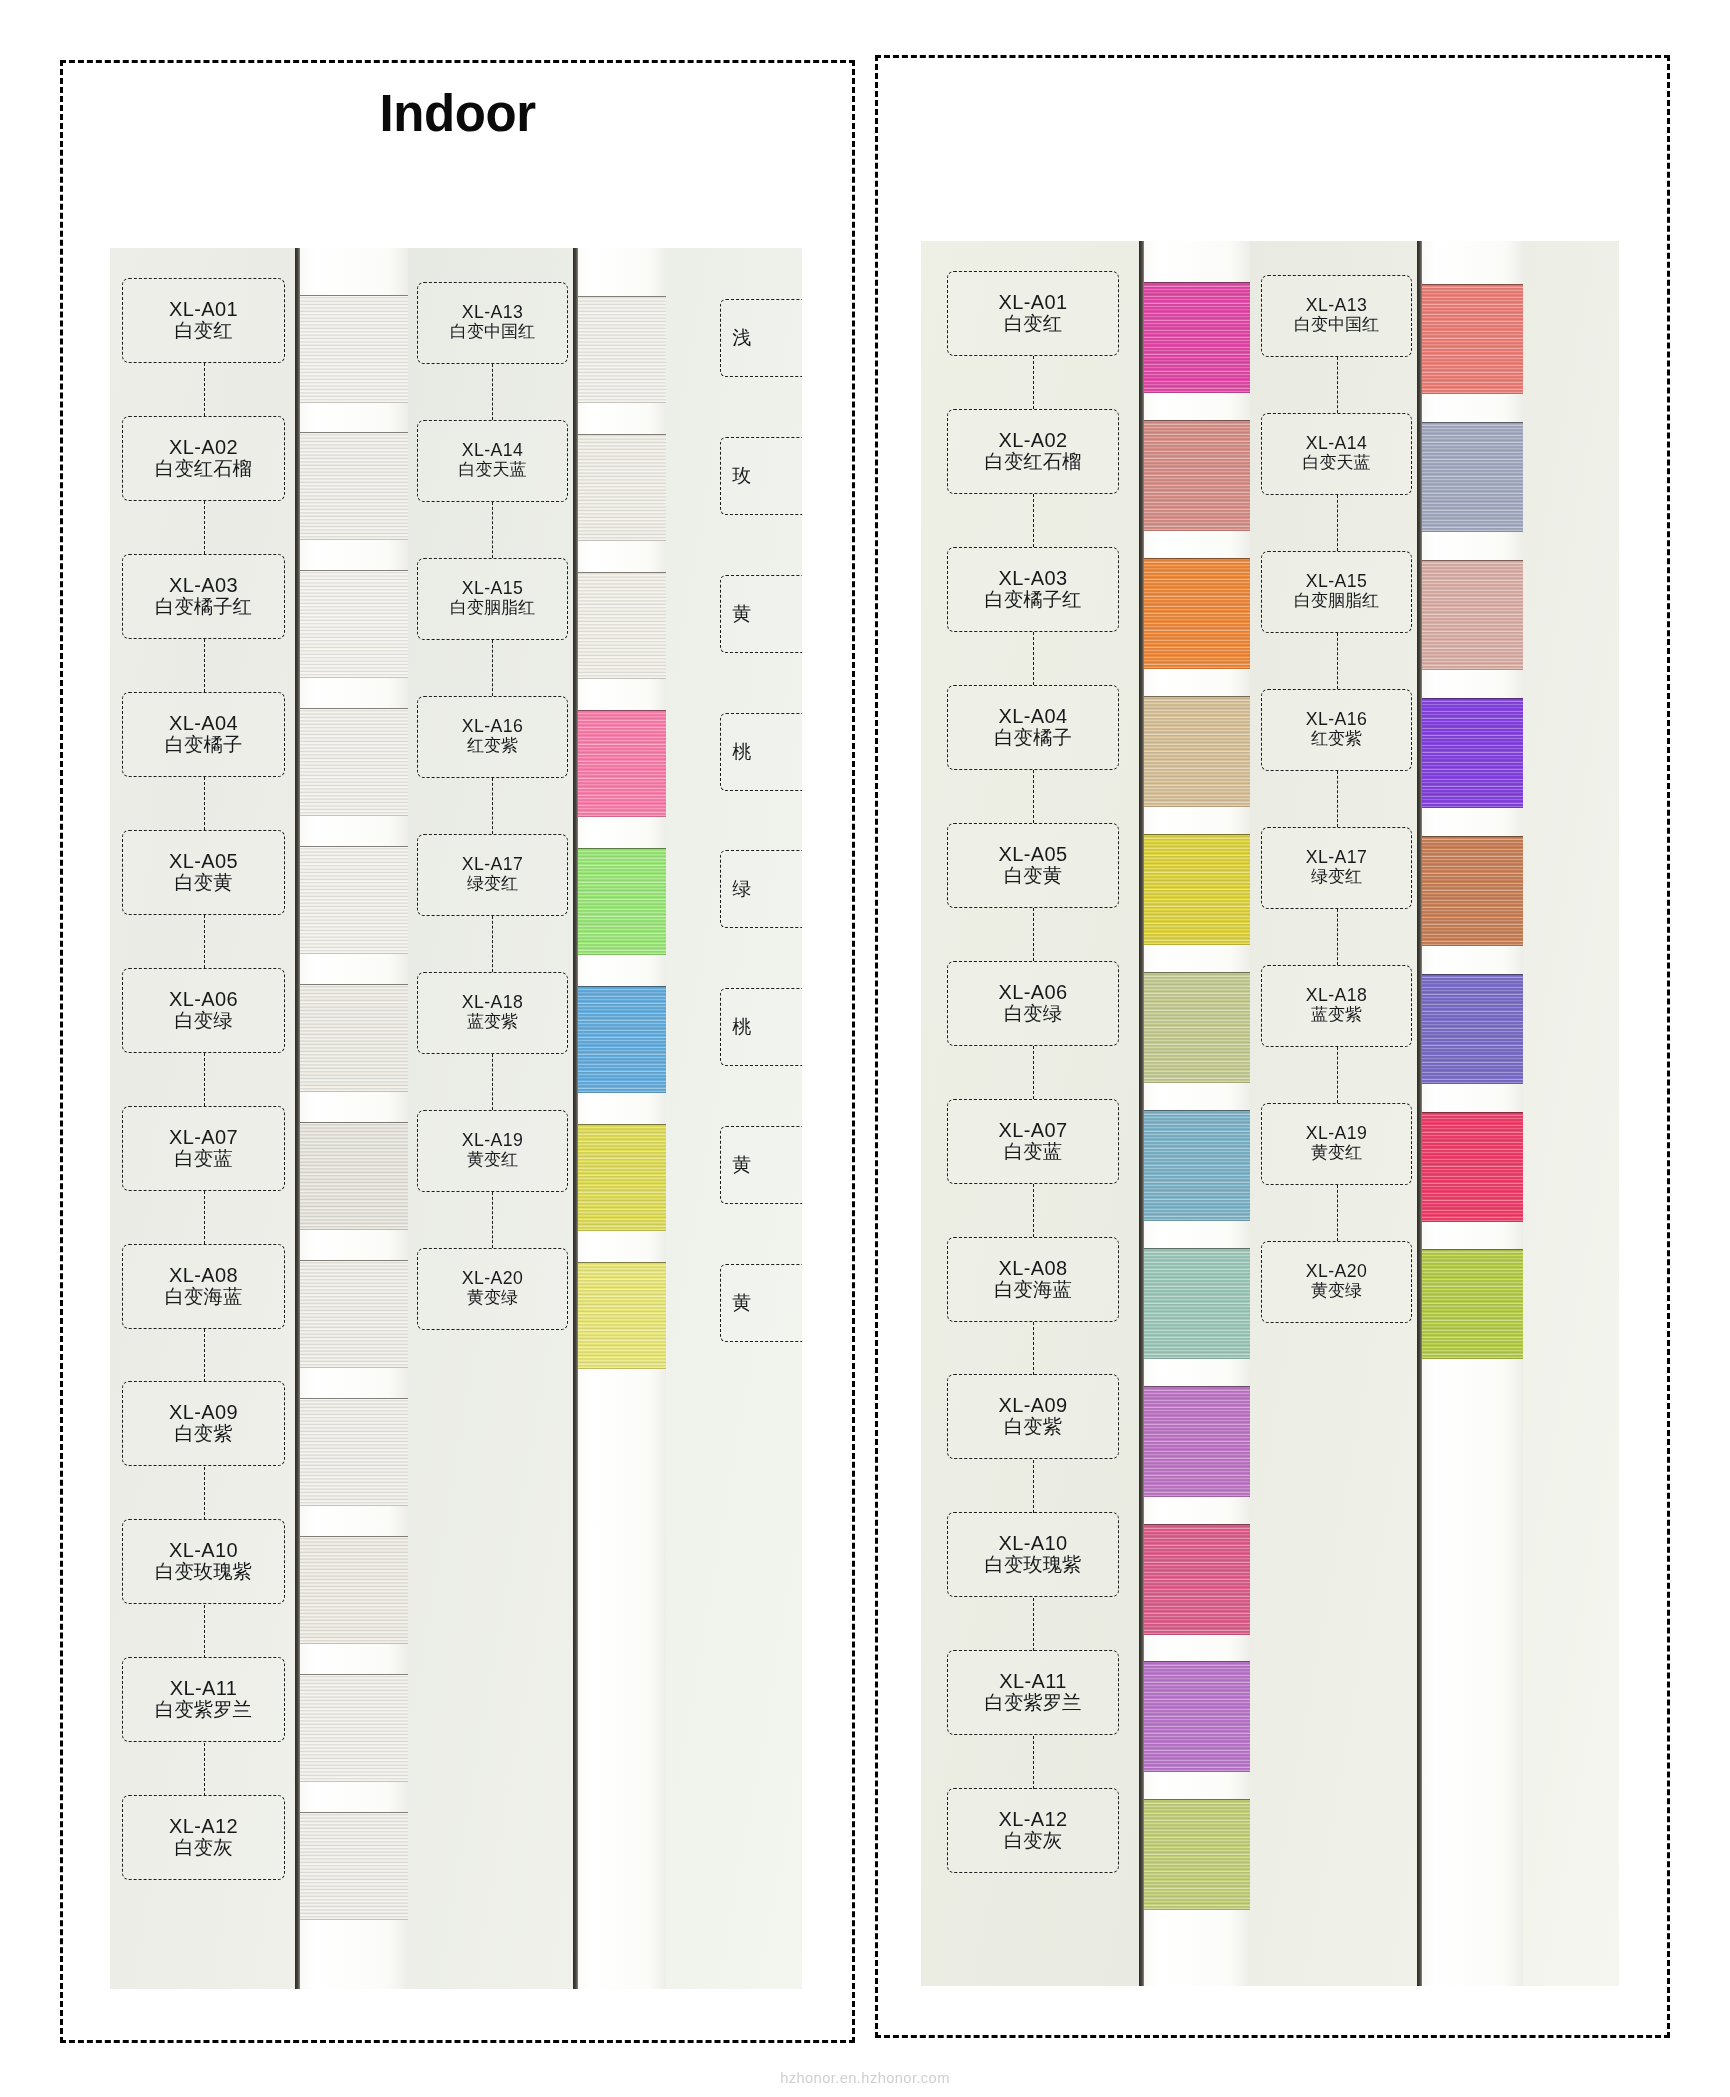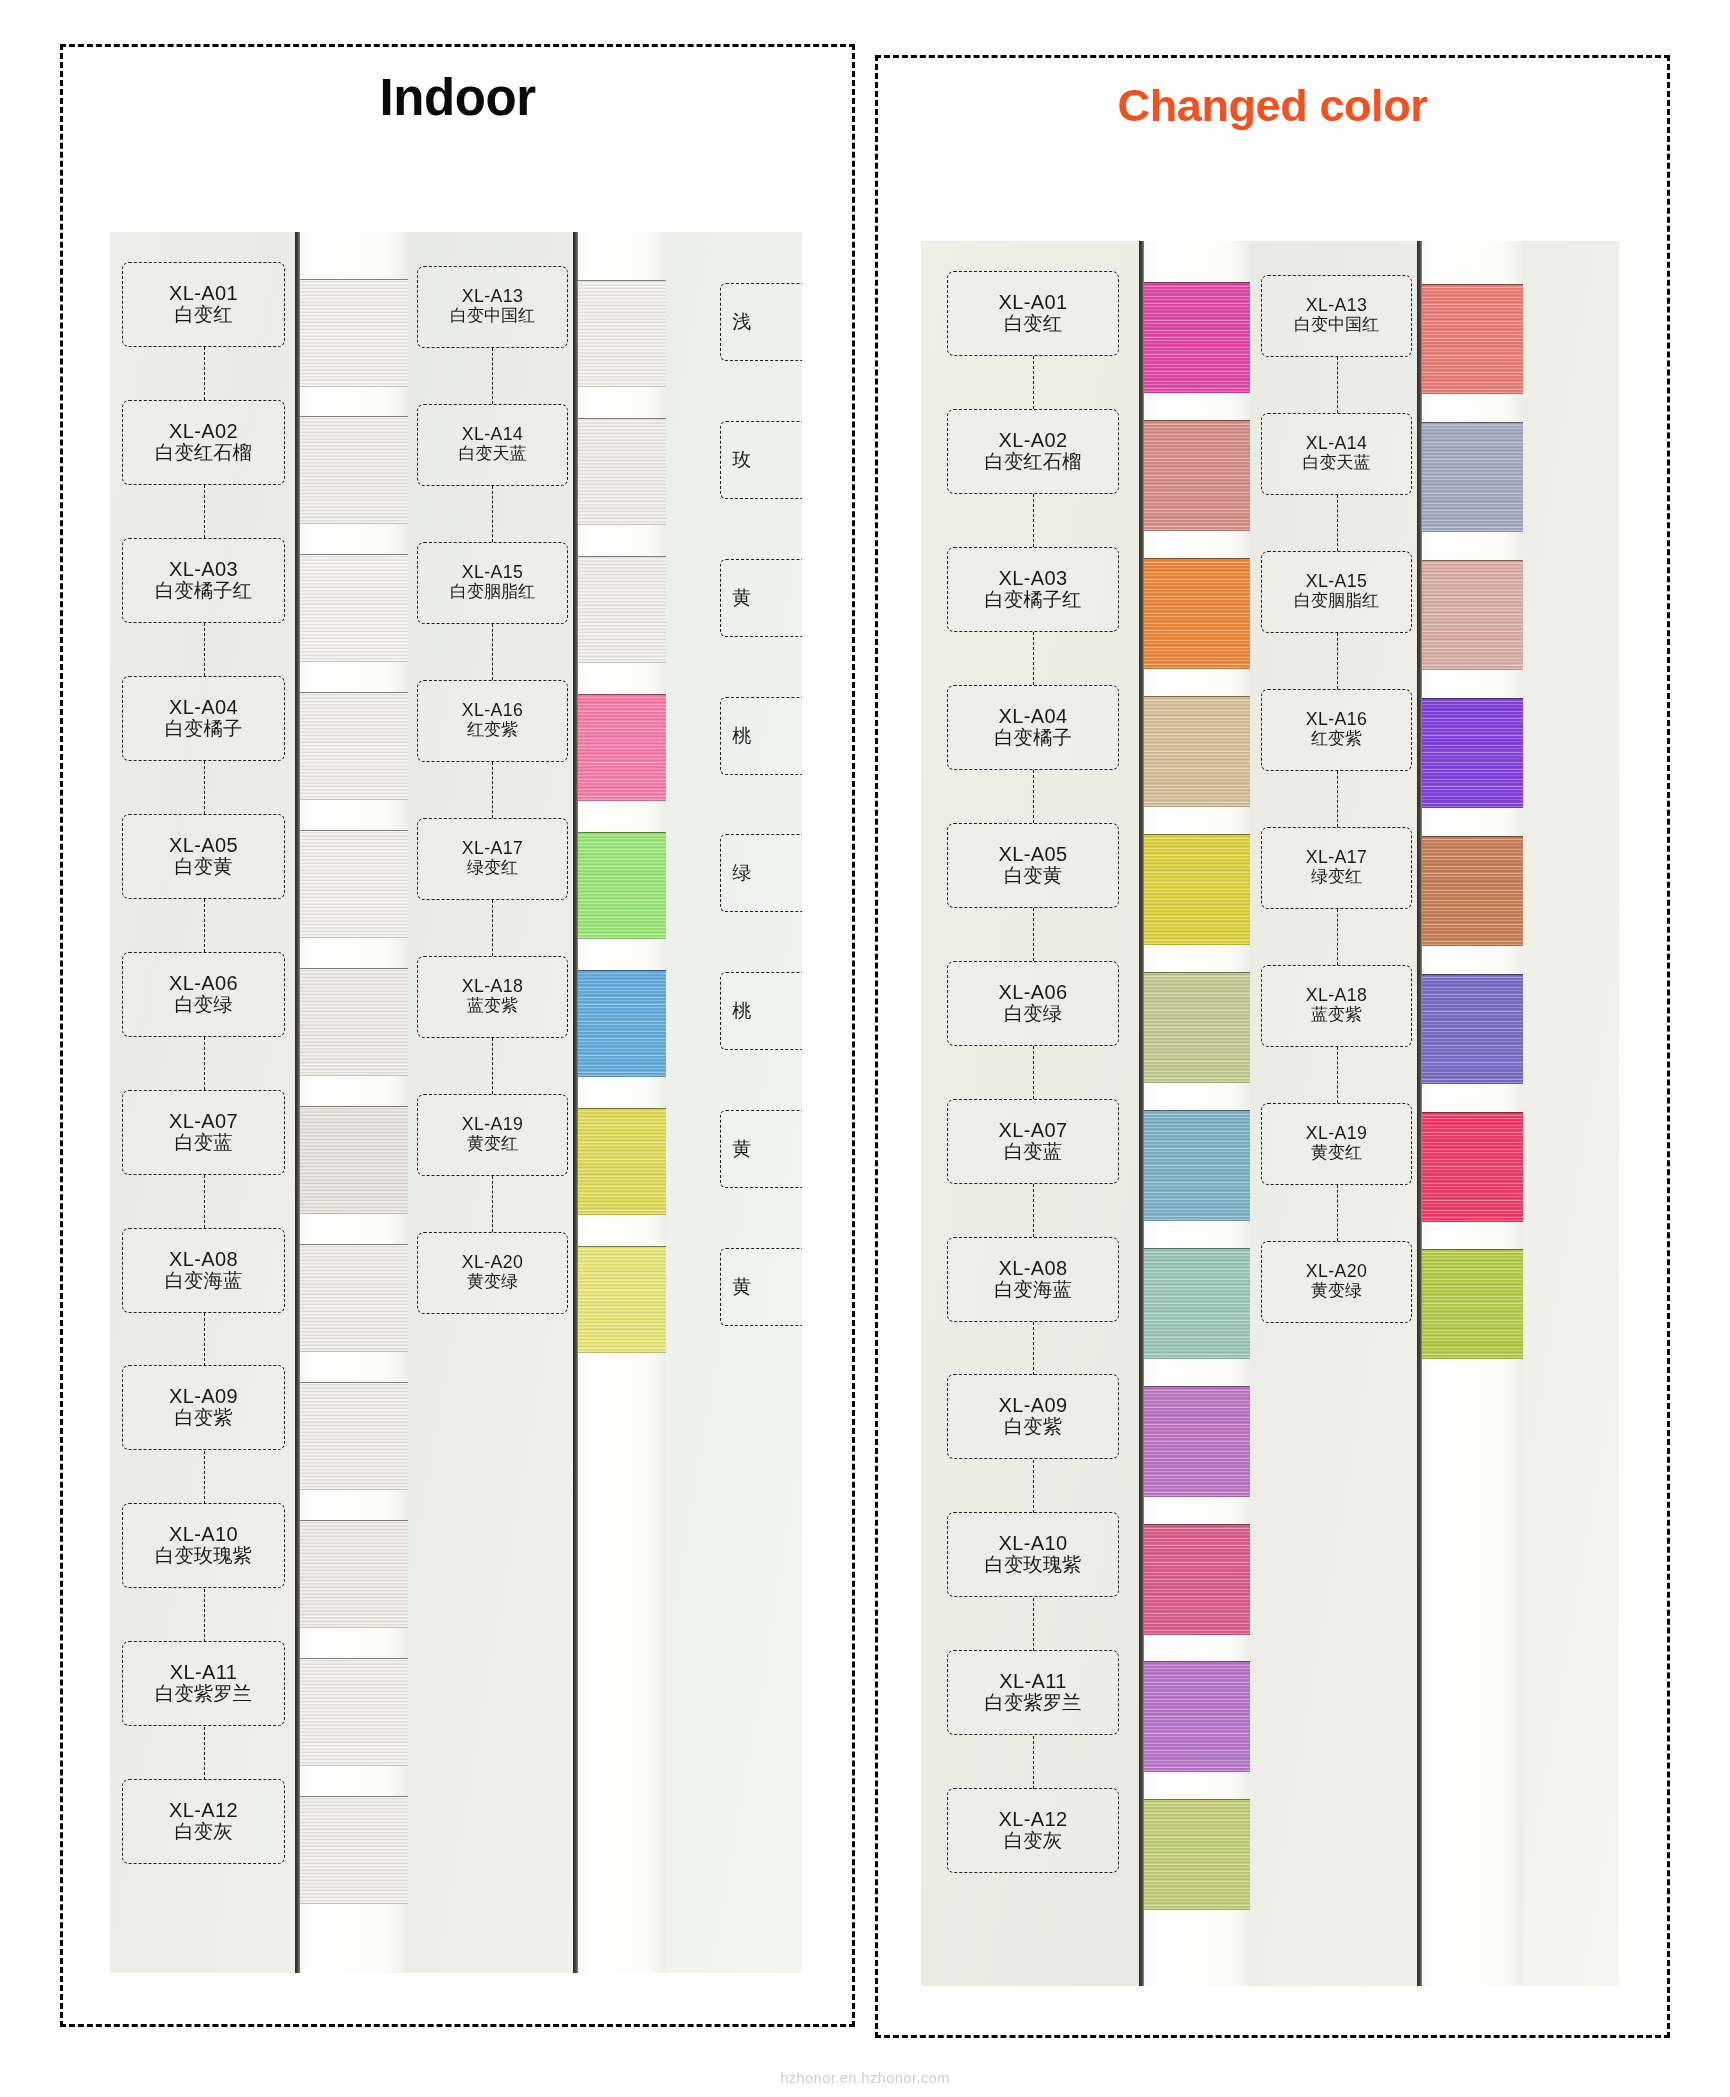--- a/index.html
+++ b/index.html
@@ -10,21 +10,21 @@
     position:relative;
     overflow:hidden;
   }
 
   
   .panel{
     position:absolute;
     border:3.9px dashed #000;
     background:#fff;
   }
-  #panel-indoor { left:60px;  top:44px; width:795px; height:1983px; }
+  #panel-indoor { left:60px;  top:60px; width:795px; height:1983px; }
   #panel-outdoor{ left:875px; top:55px; width:795px; height:1983px; }
 
   .panel-head{
     position:absolute; left:0; right:0; top:24px;
     text-align:center;
     font-weight:bold;
     line-height:1.06;
     letter-spacing:-0.4px;
   }
   .panel-head .h1{ font-size:51px; display:block; }
@@ -304,21 +304,20 @@
         <div class="chip-partial" style="left: 610px; top: 602px; width: 99px; height: 78px;">绿</div>
         <div class="chip-partial" style="left: 610px; top: 740px; width: 99px; height: 78px;">桃</div>
         <div class="chip-partial" style="left: 610px; top: 878px; width: 99px; height: 78px;">黄</div>
         <div class="chip-partial" style="left: 610px; top: 1016px; width: 99px; height: 78px;">黄</div>
       </div>
   </div>
 </div>
 
 <div class="panel" id="panel-outdoor">
   <div class="panel-head" id="head-outdoor">
-    <span class="h2">Changed color</span>
   </div>
 
   <div class="photo" id="photo-outdoor">
     <div class="board" style="left:0px;width:218px;background:linear-gradient(100deg,#eef0e6,#e9ebe2);"></div>
     <div class="board" style="left:325px;width:172px;background:linear-gradient(100deg,#e9ebe2,#f0f2e9);"></div>
     <div class="board" style="left:599px;width:99px;background:linear-gradient(100deg,#eceee6,#f4f6ef);"></div>
 
     <div class="labelcol" id="out-labels-a">
         <div class="chip" style="left: 26px; top: 30px; width: 172px; height: 85px;">
           <span class="code">XL-A01</span>

